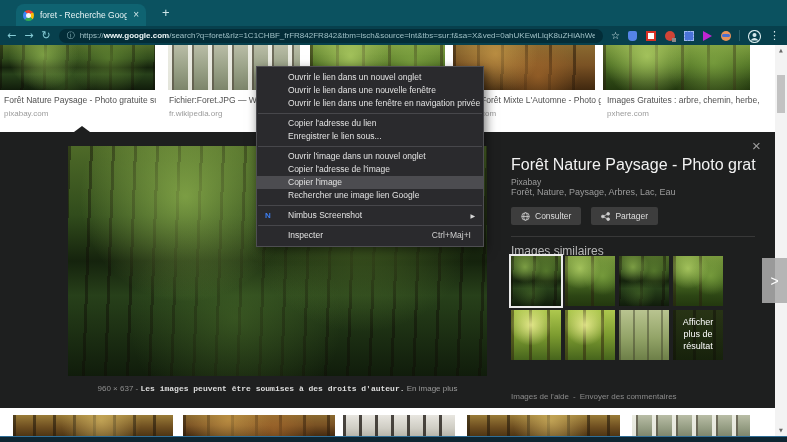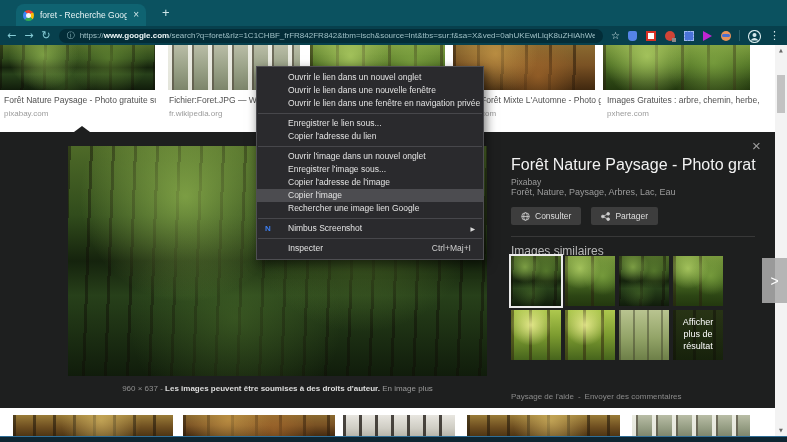--- a/index.html
+++ b/index.html
@@ -85,21 +85,21 @@
   .sb-up{top:1px;}
   .sb-down{bottom:8px;}
   .sb-thumb{position:absolute;top:30px;left:2px;width:8px;height:38px;background:#c2c2c2;}
 
   
   .panel{position:absolute;top:87px;left:0;width:775px;height:276px;background:#1e1f1f;z-index:8;}
   .panel-pointer{position:absolute;top:-6px;left:74px;width:0;height:0;
     border-left:8px solid transparent;border-right:8px solid transparent;border-bottom:6px solid #1e1f1f;}
   .big-image{position:absolute;left:68px;top:14px;width:419px;height:230px;}
   .size-line{position:absolute;left:68px;top:252px;width:419px;text-align:center;font-size:8px;color:#8f8f8f;white-space:nowrap;}
-  .size-line .copy{color:#dedede;font-weight:bold;}
+  .size-line .copy{color:#dedede;font-weight:bold;font-family:Liberation Mono, monospace;}
   .size-line .learn{color:#9a9a9a;}
 
   .close-x{position:absolute;left:752px;top:6px;font-size:15px;color:#9f9f9f;line-height:1;}
   .detail{position:absolute;left:511px;top:24px;width:245px;}
   .d-title{font-size:16px;color:#f2f2f2;white-space:nowrap;overflow:hidden;}
   .d-source{font-size:8.5px;color:#9c9c9c;margin-top:3px;}
   .d-tags{font-size:9px;color:#9c9c9c;}
   .d-buttons{margin-top:10px;display:flex;gap:10px;}
   .btn{height:18px;display:inline-flex;align-items:center;gap:5px;background:#3d3d3d;border-radius:2px;padding:0 10px;font-size:8.5px;color:#dedede;}
   .divider{position:absolute;left:511px;top:104px;width:244px;border-top:1px solid #383838;}
@@ -249,44 +249,43 @@
         <div class="sim g-green"></div>
         <div class="sim g-reflect"></div>
         <div class="sim g-green"></div>
         <div class="sim g-sunny"></div>
         <div class="sim g-sunny"></div>
         <div class="sim g-palegreen"></div>
         <div class="sim tile-more">Afficher plus de résultat</div>
       </div>
 
       <div class="panel-foot">
-        <span>Paysage de l'aide</span><span>-</span><span>Envoyer des commentaires</span>
+        <span>Images de l'aide</span><span>-</span><span>Envoyer des commentaires</span>
       </div>
 
       <div class="next-box">&gt;</div>
     </div>
 
     <div class="bthumb g-autumn2" style="left:13px;width:160px;"></div>
     <div class="bthumb g-autumn" style="left:183px;width:152px;"></div>
     <div class="bthumb g-winter" style="left:343px;width:112px;"></div>
     <div class="bthumb g-autumn2" style="left:467px;width:153px;"></div>
     <div class="bthumb g-birch" style="left:632px;width:118px;"></div>
 
     <div class="bottom-bar"></div>
 
     <div class="cmenu">
       <div class="mi">Ouvrir le lien dans un nouvel onglet</div>
       <div class="mi">Ouvrir le lien dans une nouvelle fenêtre</div>
       <div class="mi">Ouvrir le lien dans une fenêtre en navigation privée</div>
       <div class="msep"></div>
+      <div class="mi">Copier l'adresse du lien</div>
       <div class="mi">Enregistrer le lien sous...</div>
-      <div class="mi">Copier l'adresse du lien</div>
       <div class="msep"></div>
       <div class="mi">Ouvrir l'image dans un nouvel onglet</div>
-      <div class="mi">Enregistrer l'image sous...</div>
       <div class="mi">Copier l'adresse de l'image</div>
       <div class="mi hl">Copier l'image</div>
       <div class="mi">Rechercher une image lien Google</div>
       <div class="msep"></div>
       <div class="mi">
         <span class="ico-n">N</span>
         <span>Nimbus Screenshot</span>
         <span class="sub-arr">▶</span>
       </div>
       <div class="msep"></div>

